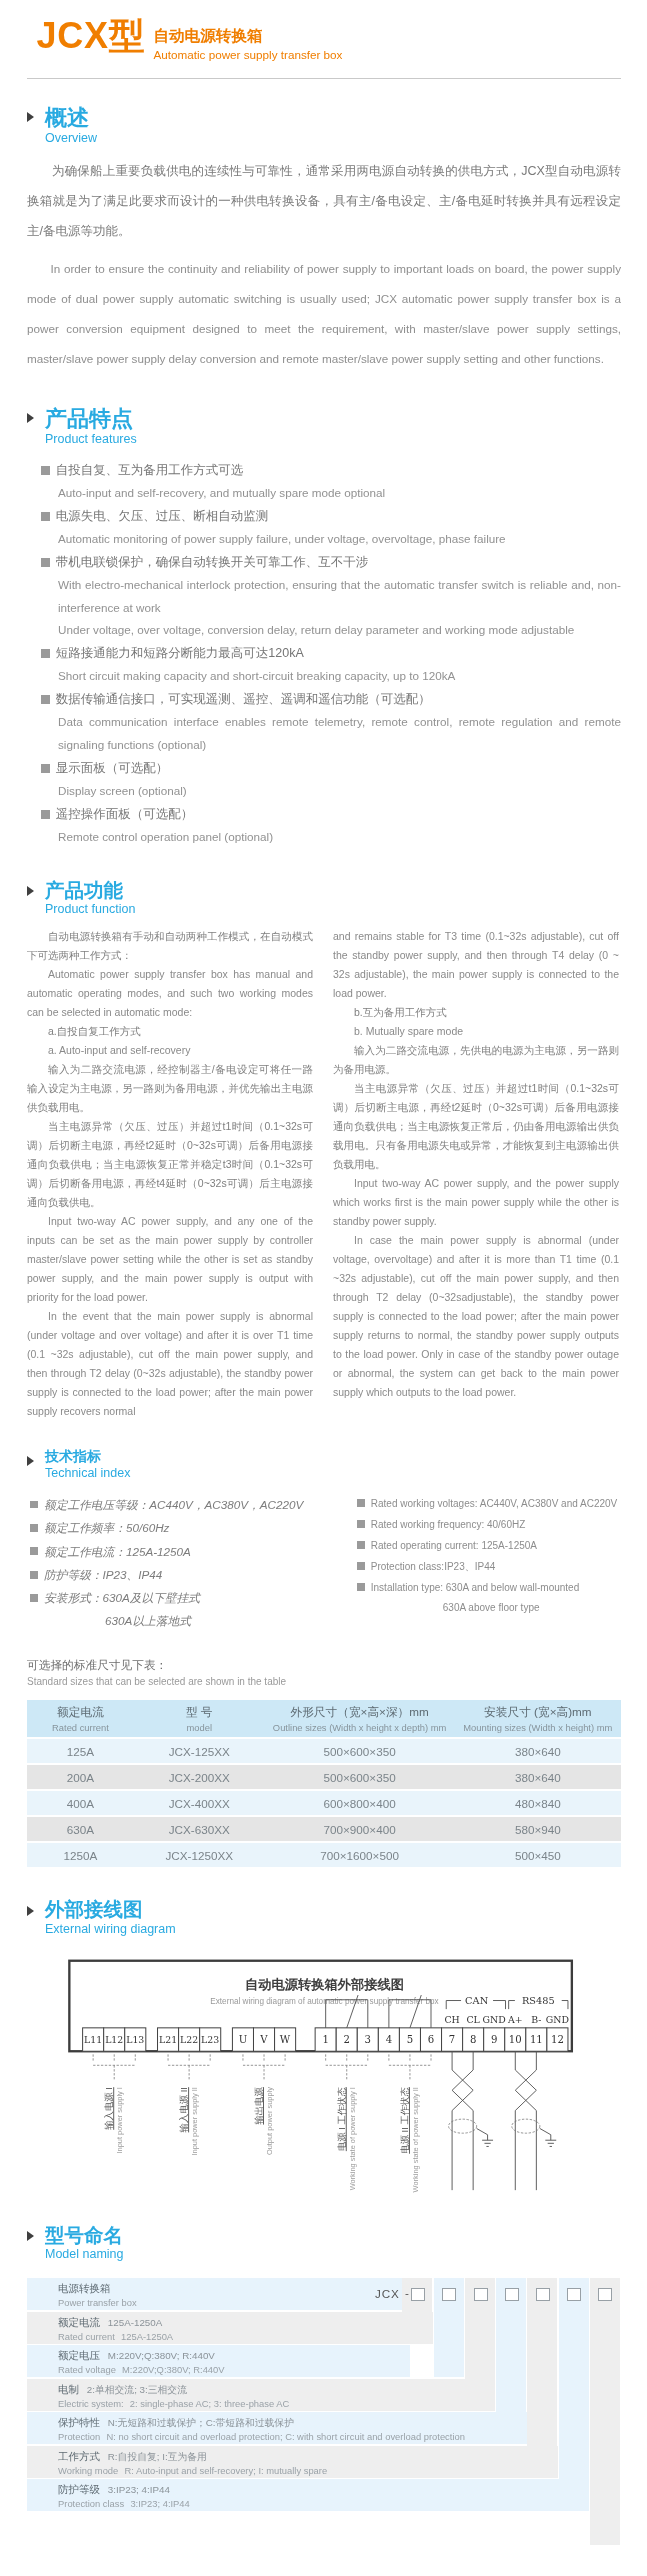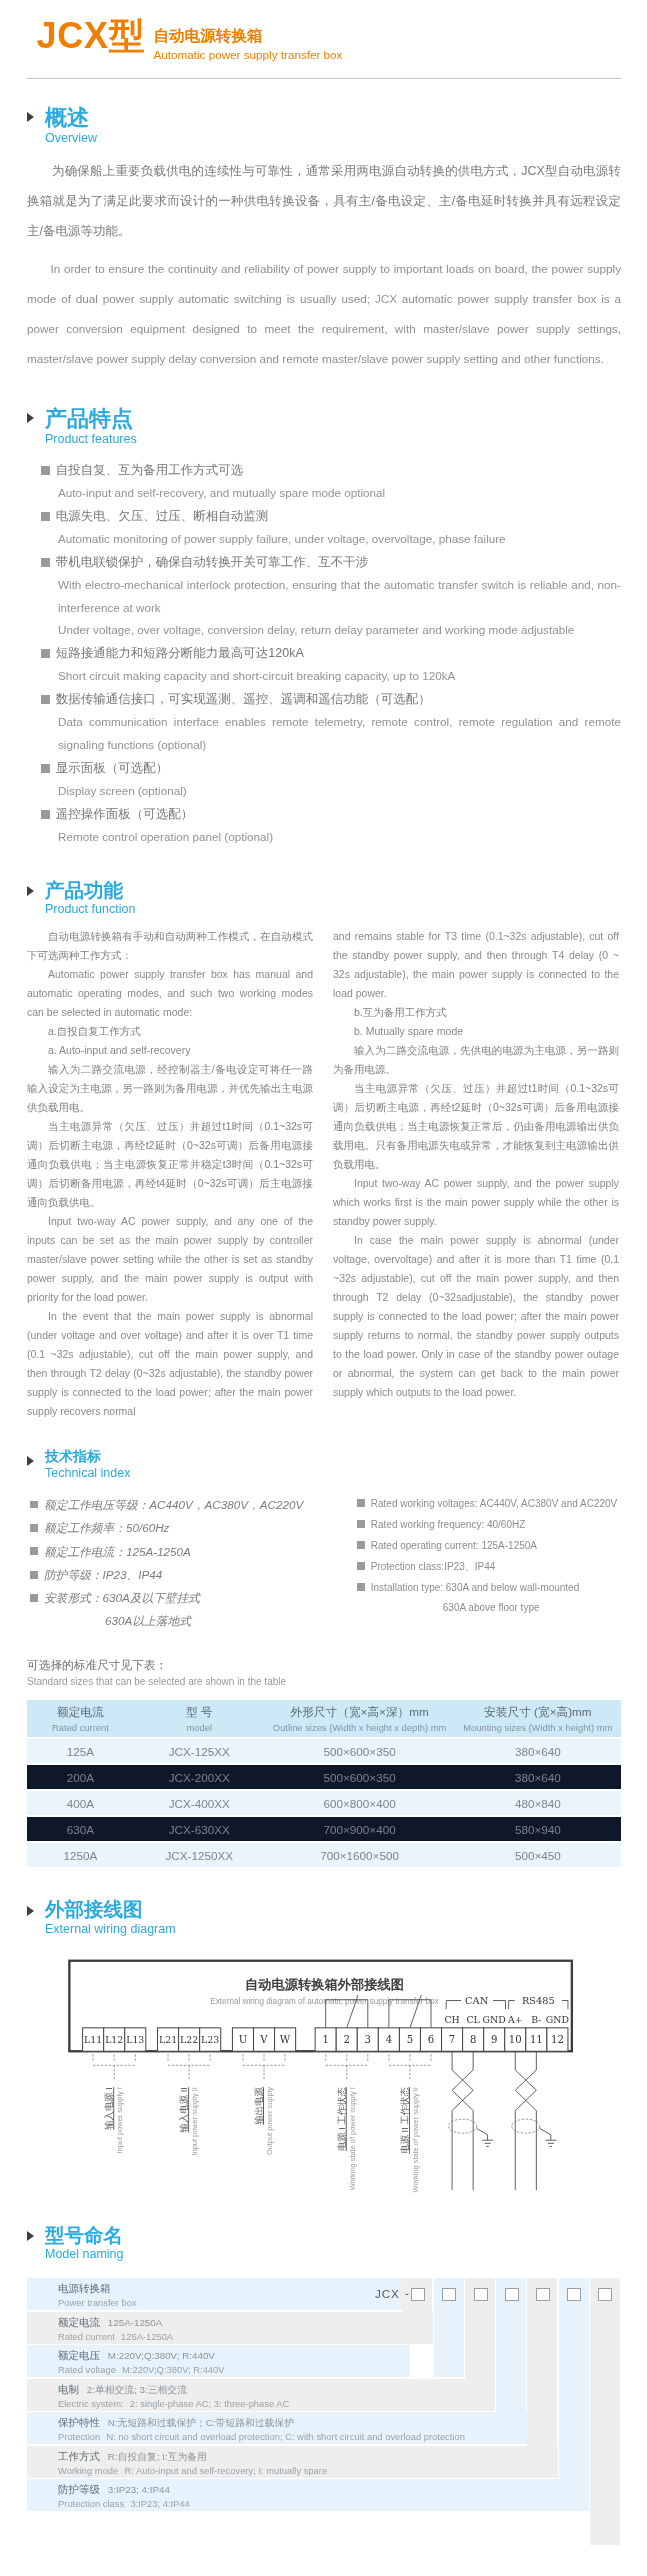--- a/index.html
+++ b/index.html
@@ -53,21 +53,21 @@
   .tr .tsub{font-size:10px;line-height:19px;color:#8d8d8d;margin-left:86px;}
 
   
   .sizes-intro-cn{font-size:11.7px;color:#6f6f6f;margin-top:26.5px;}
   .sizes-intro-en{font-size:10px;color:#9a9a9a;margin-top:3.1px;}
   table.sizes{width:100%;border-collapse:separate;border-spacing:0 2.3px;margin-top:11px;}
   table.sizes th{background:#cde8f6;padding:4.7px 3.1px;font-weight:normal;}
   table.sizes th .hcn{font-size:11.7px;color:#5d6a72;}
   table.sizes th .hen{font-size:9.4px;color:#87949c;margin-top:1.6px;}
   table.sizes td{background:#e9f4fb;text-align:center;font-size:11.7px;color:#7b848a;padding:5.5px 3.1px;}
-  table.sizes tr.alt td{background:#0f172a;}
+  table.sizes tr.alt td{background:#e5e5e5;}
   table.sizes col.c1{width:18%;} table.sizes col.c2{width:22%;}
   table.sizes col.c3{width:32%;} table.sizes col.c4{width:28%;}
 
   
   .wiring-wrap{margin:20px auto 0 auto;width:515px;}
   .wbox{fill:none;stroke:#3c3c3c;stroke-width:3;}
   .wline{stroke:#555;stroke-width:1.2;fill:none;}
   .wdash{stroke:#777;stroke-width:1;fill:none;stroke-dasharray:3,2;}
   .cell{fill:#ffffff;stroke:#444;stroke-width:1.3;}
   .tlabel{font-family:"DejaVu Serif", serif;font-size:12px;fill:#333;text-anchor:middle;}

